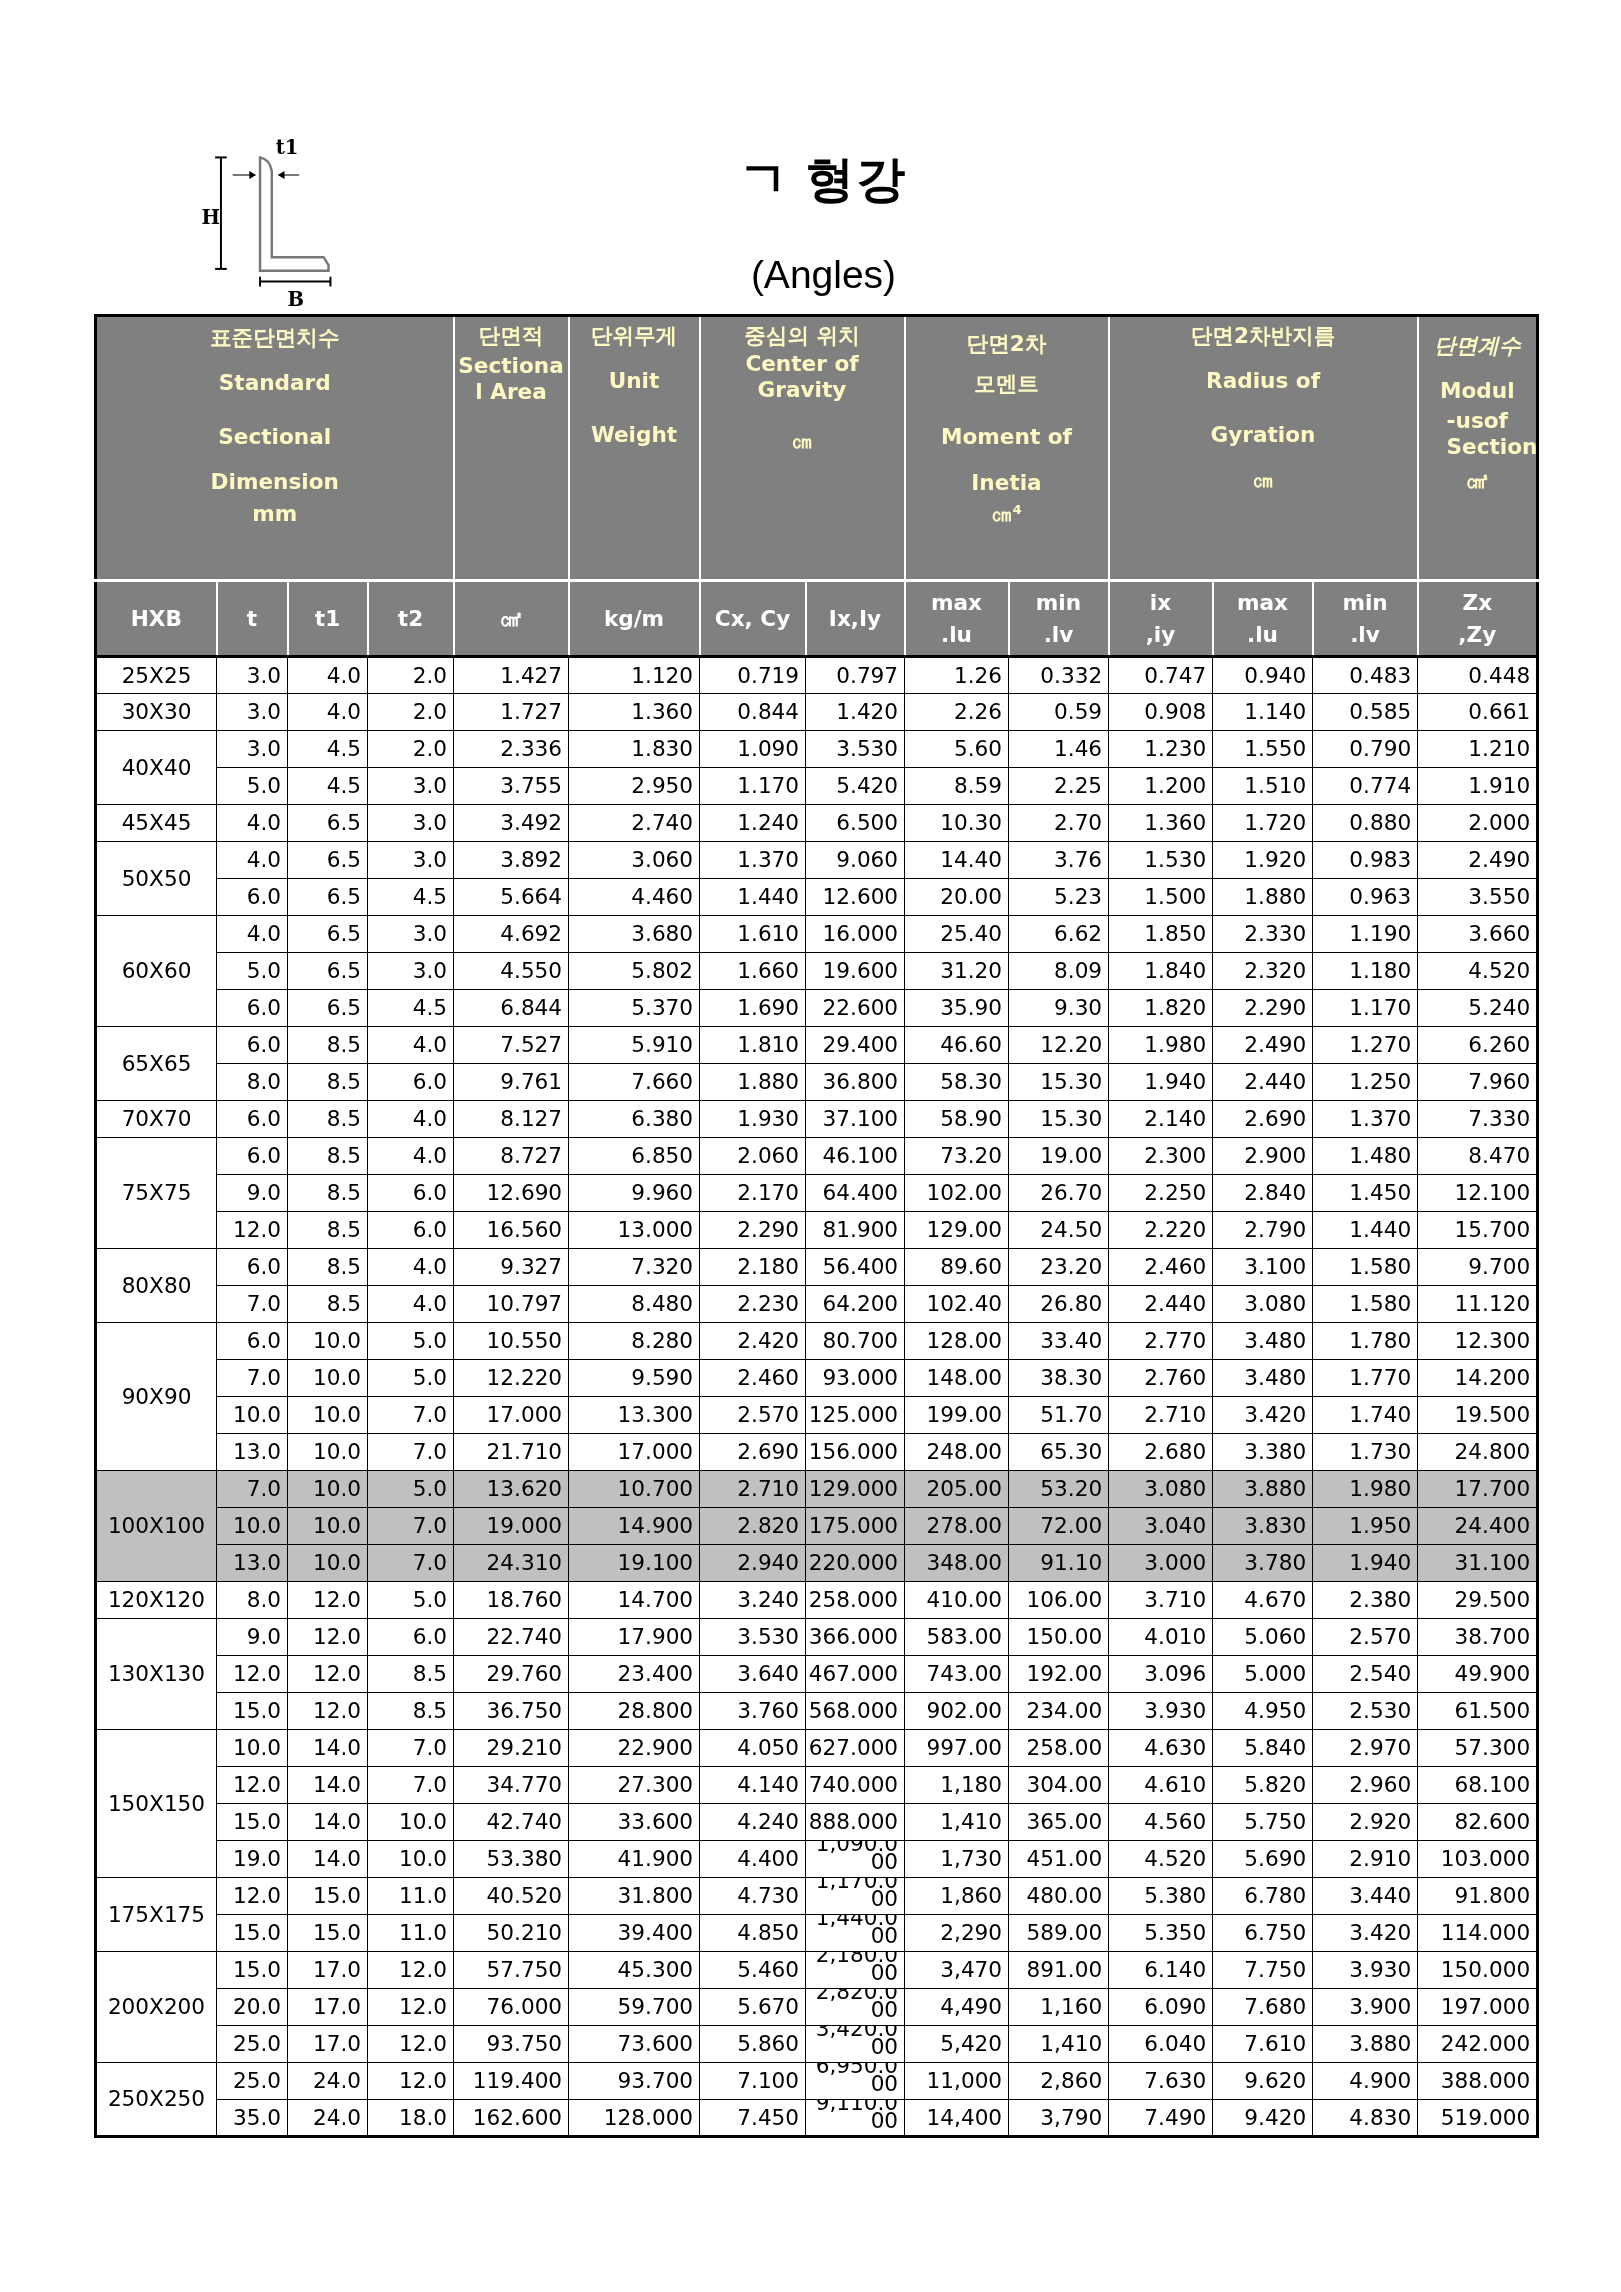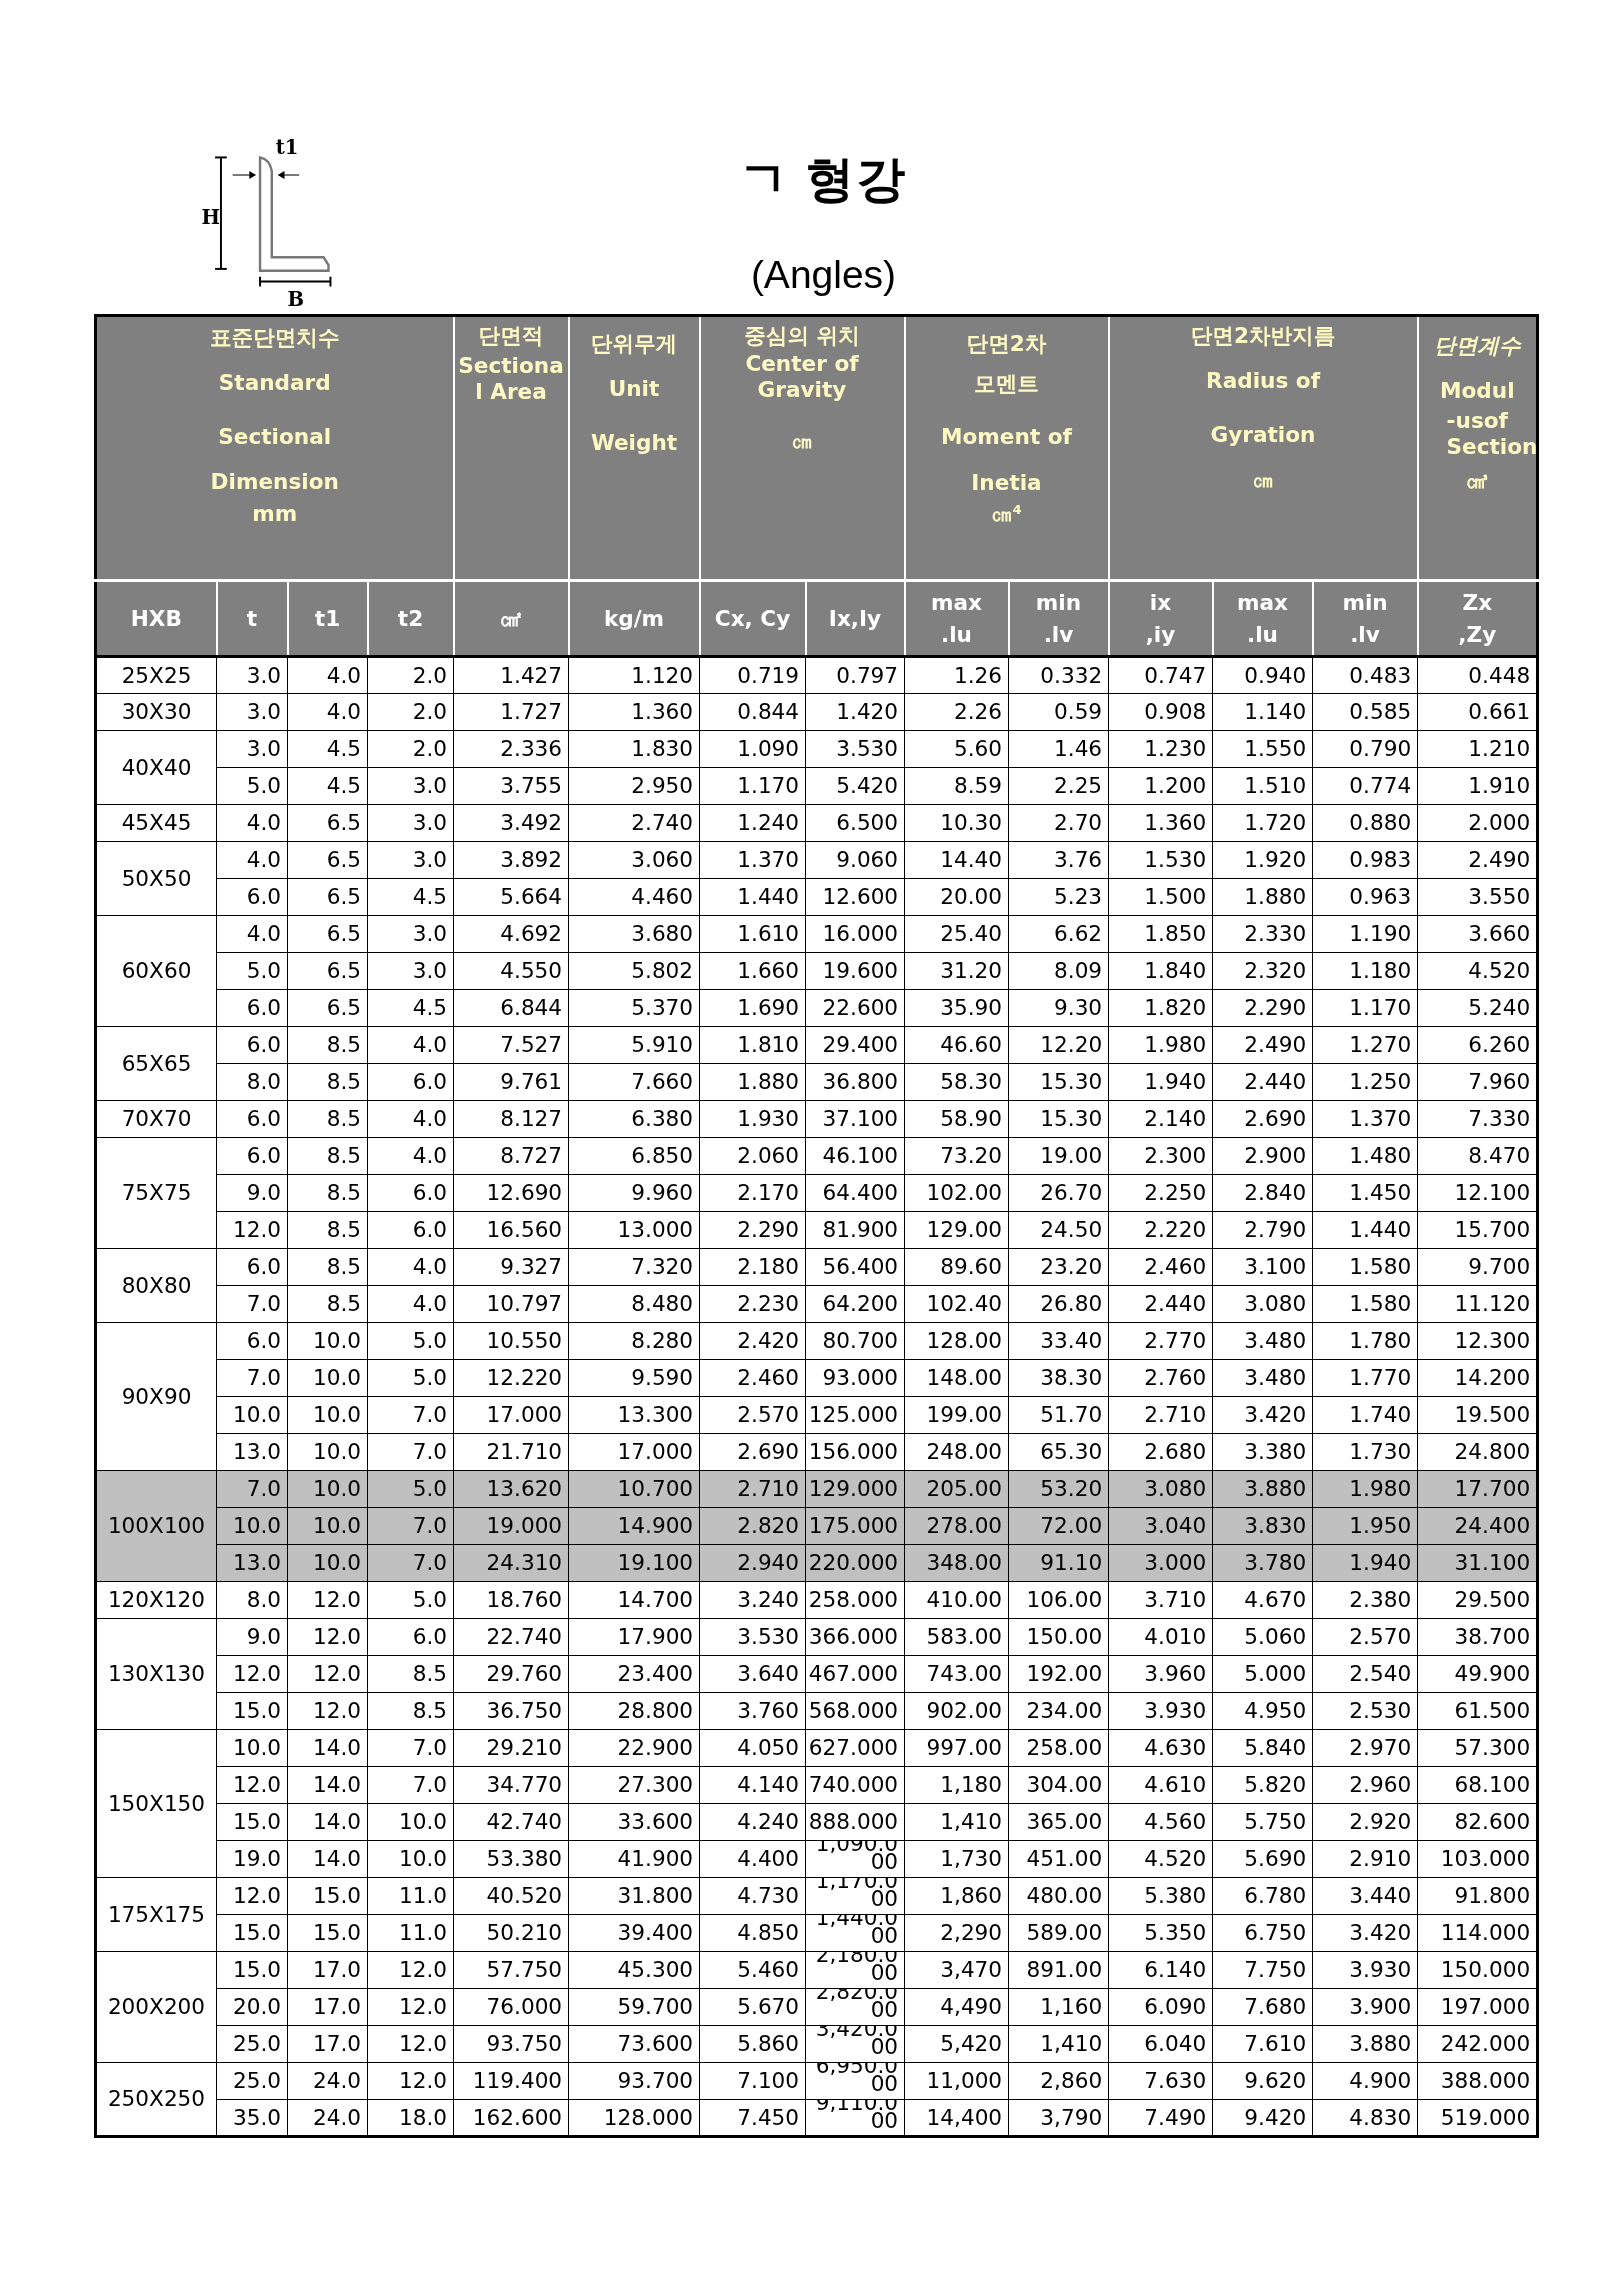--- a/index.html
+++ b/index.html
@@ -86,21 +86,21 @@
           <span class="l" style="margin-top: 27.4px;">Sectional</span>
           <span class="l" style="margin-top: 19.6px;">Dimension</span>
           <span class="l" style="margin-top: 5.9px;">mm</span>
         </th>
         <th class="hgroup" colspan="1" style="padding-top: 5.9px;">
           <span class="l" style="margin-top: 0px;">단면적</span>
           <span class="l" style="margin-top: 3.9px;">Sectiona</span>
           <span class="l" style="margin-top: 0px;">l Area</span>
         </th>
         <th class="hgroup" colspan="1" style="padding-top: 5.9px;">
-          <span class="l" style="margin-top: 8px;">단위무게</span>
+          <span class="l" style="margin-top: 0px;">단위무게</span>
           <span class="l" style="margin-top: 19.6px;">Unit</span>
           <span class="l" style="margin-top: 27.4px;">Weight</span>
         </th>
         <th class="hgroup" colspan="2" style="padding-top: 5.9px;">
           <span class="l" style="margin-top: 0px;">중심의 위치</span>
           <span class="l" style="margin-top: 2px;">Center of</span>
           <span class="l" style="margin-top: 0px;">Gravity</span>
           <span class="l" style="margin-top: 25.5px;">㎝</span>
         </th>
         <th class="hgroup" colspan="2" style="padding-top: 5.9px;">
@@ -598,21 +598,21 @@
       <tr>
         <td>12.0</td>
         <td>12.0</td>
         <td>8.5</td>
         <td>29.760</td>
         <td>23.400</td>
         <td>3.640</td>
         <td>467.000</td>
         <td>743.00</td>
         <td>192.00</td>
-        <td>3.960</td>
+        <td>3.096</td>
         <td>5.000</td>
         <td>2.540</td>
         <td>49.900</td>
       </tr>
       <tr>
         <td>15.0</td>
         <td>12.0</td>
         <td>8.5</td>
         <td>36.750</td>
         <td>28.800</td>

